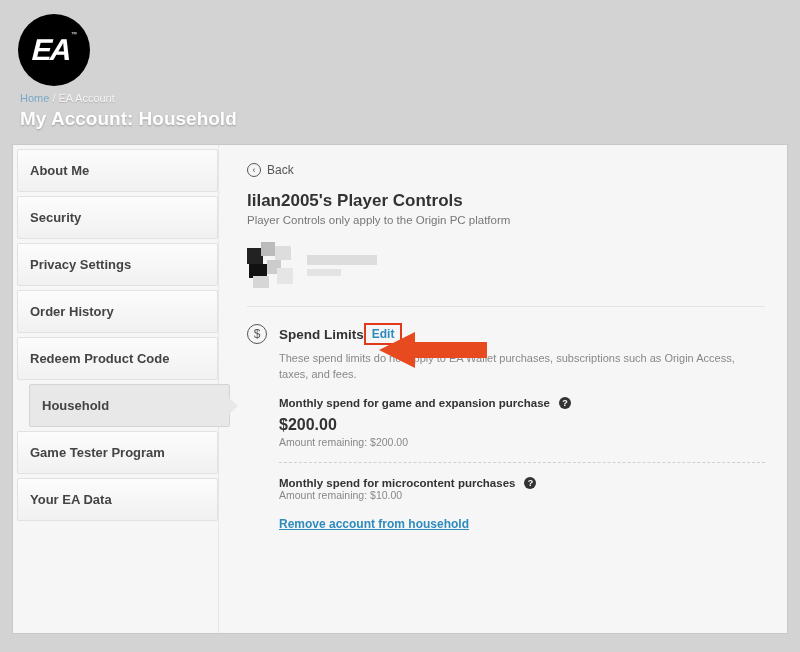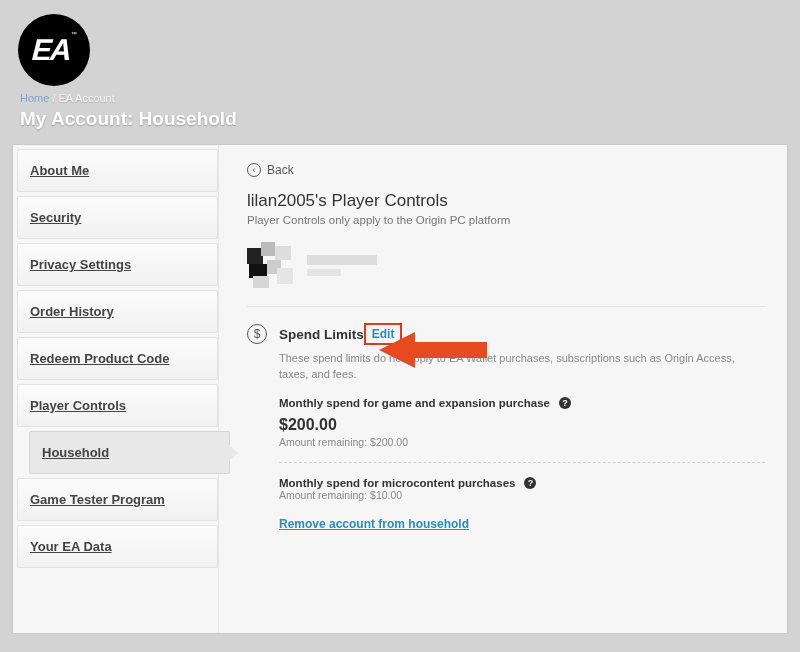--- a/index.html
+++ b/index.html
@@ -33,37 +33,37 @@
     display: flex; height: 490px; overflow: hidden;
   }
   .sidebar {
     width: 206px; flex-shrink: 0; padding: 4px 0 0 4px;
     border-right: 1px solid #e6e6e6;
   }
   .nav-item {
     margin: 0 8px 4px 0; padding: 13px 12px; font-size: 13px; font-weight: 700;
     color: #444; background: linear-gradient(#fcfcfc, #f1f1f1);
     border: 1px solid #e2e2e2; border-radius: 2px; cursor: pointer; text-align: left;
-    width: 100%; display:block;text-decoration:underline;
+    width: 100%; display:block;
   }
   .nav-item.active {
     background: #e8e8e8; border-color: #d4d4d4; position: relative; margin-left: 12px;
   }
   .nav-item.active::after {
     content:""; position:absolute; right:-9px; top:50%; margin-top:-8px;
     width:0;height:0;border-top:8px solid transparent;border-bottom:8px solid transparent;
     border-left:9px solid #e8e8e8;
   }
   .content { flex: 1; padding: 18px 22px 10px 28px; overflow-y: auto; }
   .back-row { display:flex; align-items:center; gap:6px; color:#555; font-size:12px; margin-bottom:14px; cursor:pointer; width:fit-content;}
   .back-circle {
     width:14px;height:14px;border:1.2px solid #555;border-radius:50%;
     display:flex;align-items:center;justify-content:center;font-size:9px;line-height:1;
   }
-  h2.pc-title { font-size:17px; font-weight:400; color:#333; margin-bottom:3px;}
+  h2.pc-title { font-size:17px; font-weight:700; color:#333; margin-bottom:3px;}
   .subdesc { font-size:11.5px; color:#777; margin-bottom:16px;}
   .profile-row { display:flex; align-items:center; gap:14px; margin-bottom:18px;}
   .avatar { width:46px; height:46px; position:relative; }
   .avatar .blk { position:absolute; background:rgba(0,0,0,0.06);}
   .prof-text .ln1 { width:70px;height:10px;background:#ddd;margin-bottom:4px;}
   .prof-text .ln2 { width:34px;height:7px;background:#e3e3e3;}
   hr.dash { border:none; border-top:1px solid #e4e4e4; margin: 0 0 16px;}
   hr.dotted { border:none; border-top:1px dashed #d0d0d0; margin: 14px 0;}
   .section-row { display:flex; align-items:flex-start; gap:12px;}
   .dollar-icon {
@@ -105,21 +105,20 @@
   <div class="page-title">My Account: Household</div>
 </div>
 
 <div class="panel">
   <div class="sidebar">
     <button class="nav-item">About Me</button>
     <button class="nav-item">Security</button>
     <button class="nav-item">Privacy Settings</button>
     <button class="nav-item">Order History</button>
     <button class="nav-item">Redeem Product Code</button>
-    <button class="nav-item">Player Controls</button>
     <button class="nav-item active">Household</button>
     <button class="nav-item">Game Tester Program</button>
     <button class="nav-item">Your EA Data</button>
   </div>
 
   <div class="content content-wrap">
     <div class="back-row">
       <span class="back-circle">‹</span>
       <span>Back</span>
     </div>

